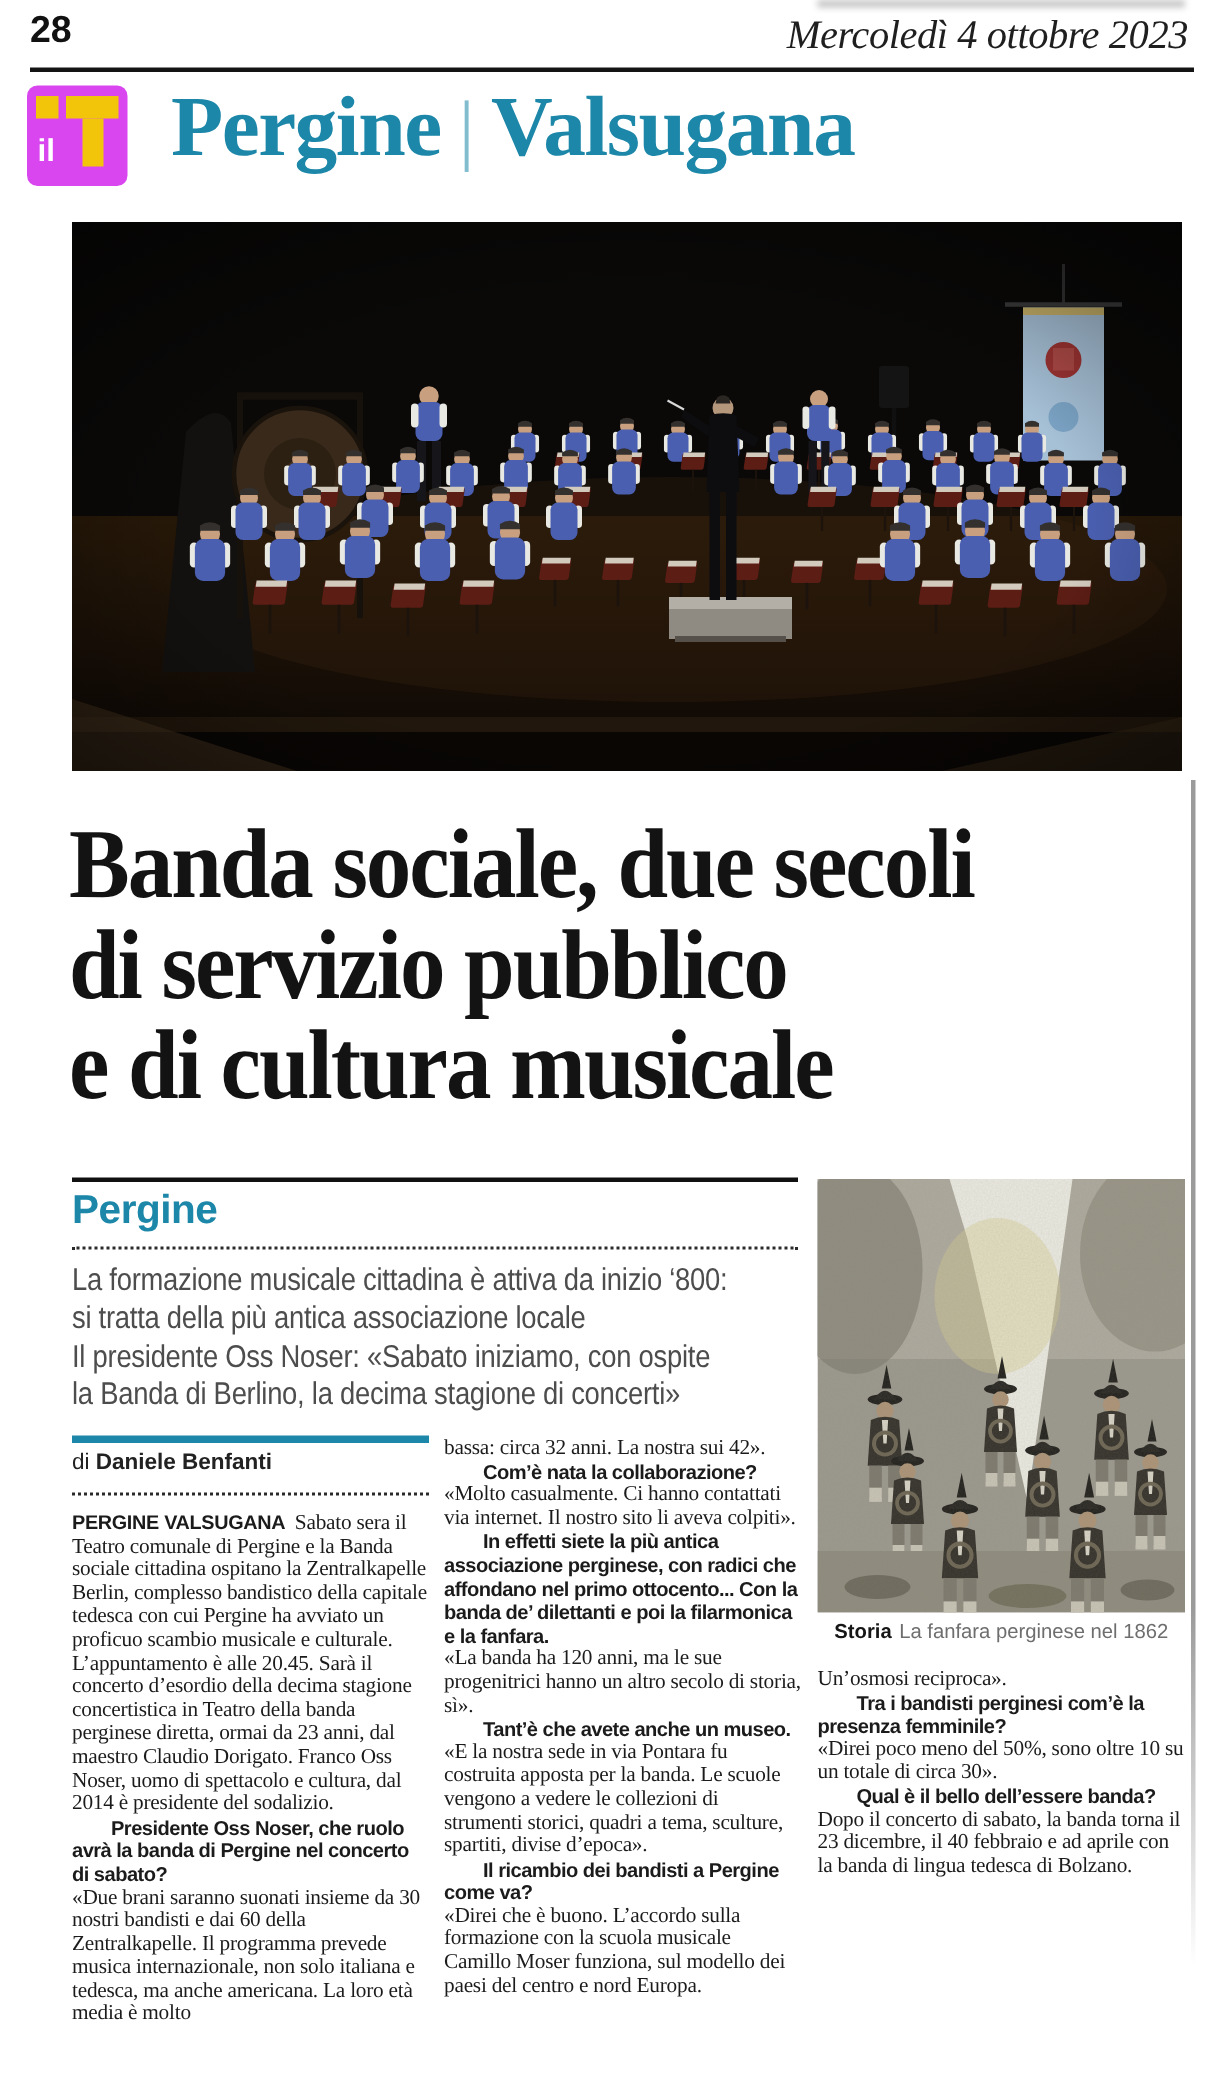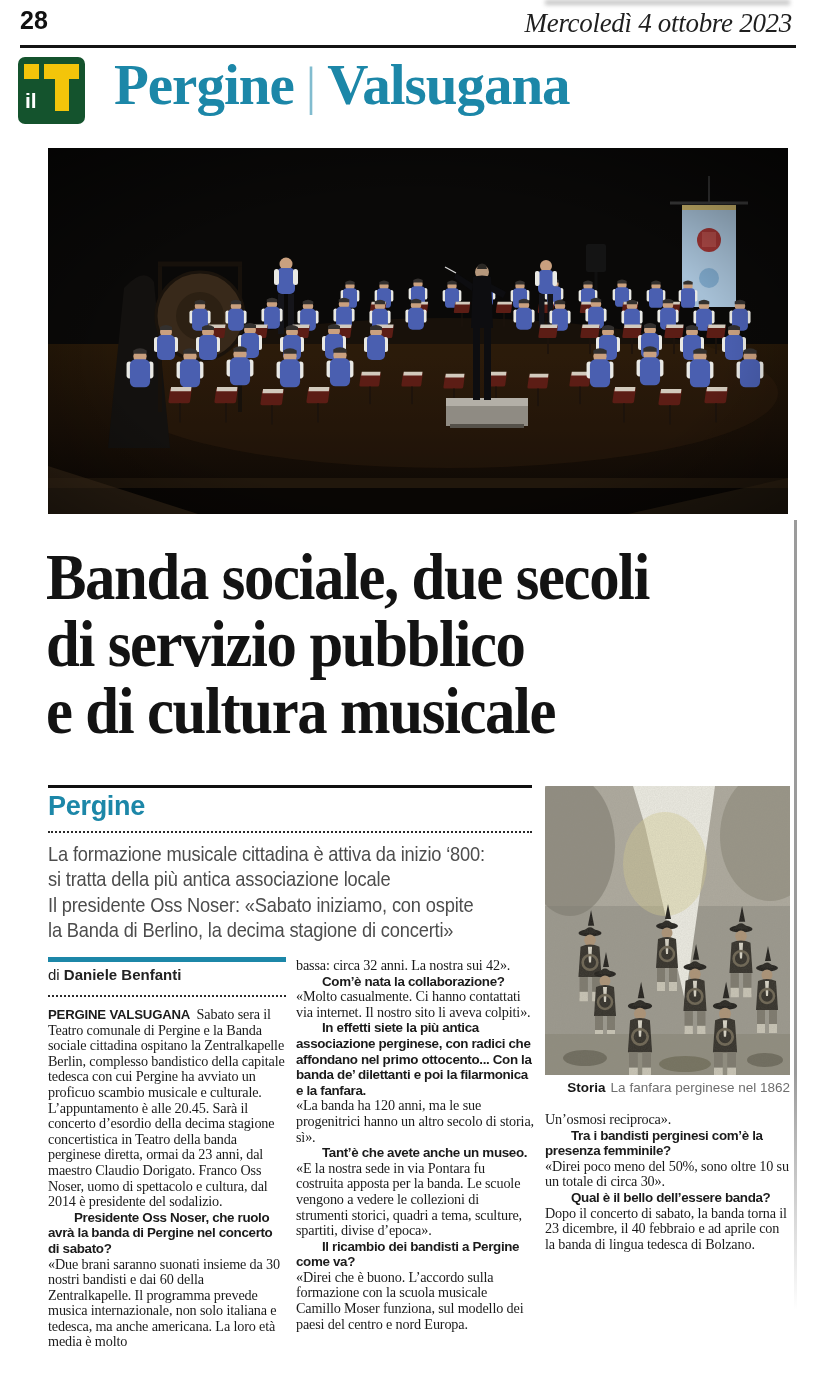--- a/index.html
+++ b/index.html
@@ -15,33 +15,33 @@
   }
   
   .page-number{position:absolute;left:20px;top:6px;font-family:"Liberation Sans",sans-serif;
     font-weight:bold;font-size:25px;color:#111;}
   .edition-date{position:absolute;right:27px;top:8px;font-style:italic;font-size:27px;color:#1f1f1f;
     letter-spacing:-0.3px;}
   .top-rule{position:absolute;left:20px;top:45px;width:776px;height:3px;background:#141414;}
   .top-smudge{position:absolute;left:545px;top:0;width:245px;height:5px;background:#6f6f6f;
     filter:blur(2px);opacity:.4;}
   
-  .logo{position:absolute;left:18px;top:57px;width:67px;height:67px;background:#14532d;border-radius:7px;}
+  .logo{position:absolute;left:18px;top:57px;width:67px;height:67px;background:#d946ef;border-radius:7px;}
   .logo .dot{position:absolute;left:6px;top:7px;width:15px;height:15px;background:var(--logo-yellow);}
   .logo .tbar{position:absolute;left:26px;top:7px;width:35px;height:15px;background:var(--logo-yellow);}
   .logo .tstem{position:absolute;left:37px;top:22px;width:14px;height:32px;background:var(--logo-yellow);}
   .logo .il{position:absolute;left:7px;top:32px;color:#fff;font-family:"Liberation Sans",sans-serif;
     font-weight:bold;font-size:21px;line-height:24px;}
   .section-title{position:absolute;left:114px;top:52px;font-weight:bold;font-size:57px;line-height:66px;
     color:var(--teal);letter-spacing:-1px;white-space:nowrap;}
   .section-title .divider{font-weight:400;opacity:.55;padding:0 12px;font-size:.92em;}
   
   .main-photo{position:absolute;left:48px;top:148px;width:740px;height:366px;}
   .history-photo{position:absolute;left:545px;top:786px;width:245px;height:289px;}
-  .history-caption{position:absolute;left:545px;top:1080px;width:245px;text-align:right;
+  .history-caption{position:absolute;left:545px;top:1080px;width:245px;text-align:center;
     font-family:"Liberation Sans",sans-serif;font-size:13.5px;color:#6e6e6e;}
   .history-caption .cap-label{font-weight:bold;color:#161616;margin-right:5px;}
   
   .headline{position:absolute;left:46px;top:543px;width:810px;font-weight:bold;font-size:66px;
     line-height:67px;letter-spacing:-1.5px;color:#131313;white-space:pre-line;
     transform:scaleX(.92);transform-origin:left top;}
   
   .kicker-rule{position:absolute;left:48px;top:785px;width:484px;height:3px;background:#101010;}
   .kicker{position:absolute;left:48px;top:791px;font-family:"Liberation Sans",sans-serif;
     font-weight:bold;font-size:27px;color:var(--teal);letter-spacing:-0.3px;}

